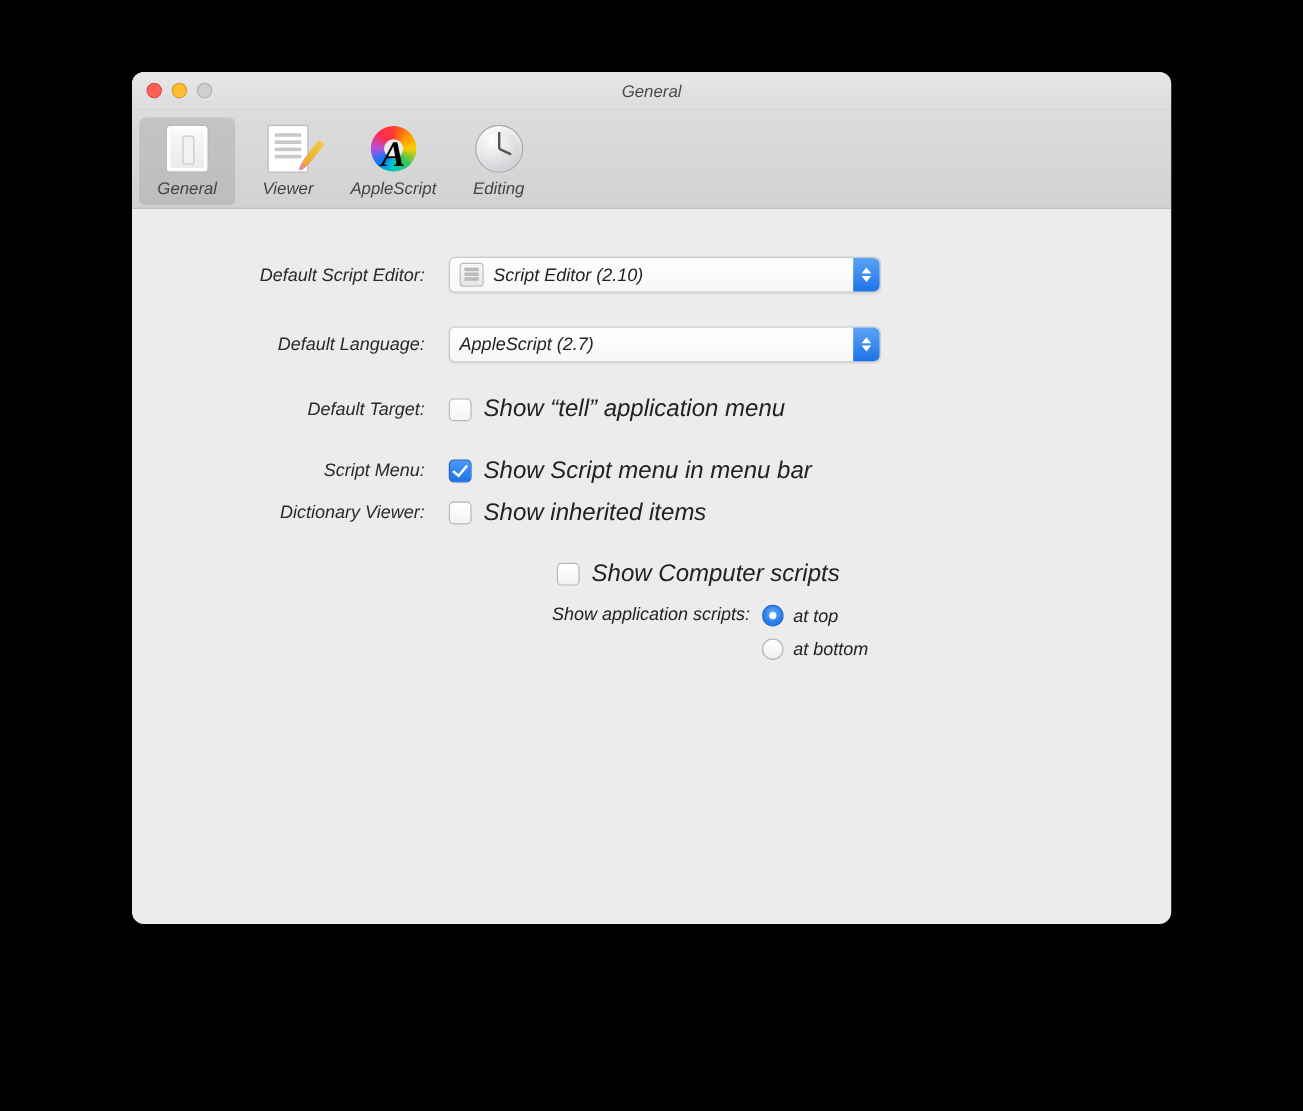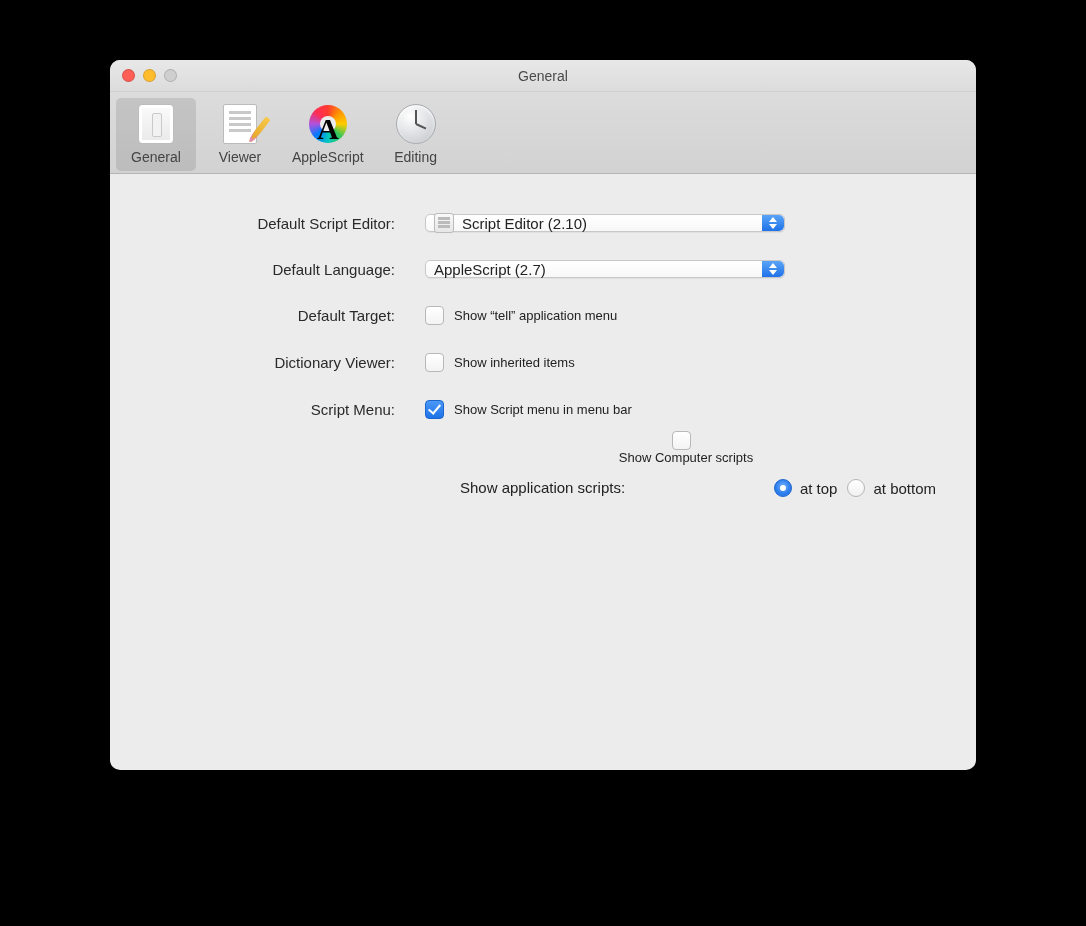--- a/index.html
+++ b/index.html
@@ -13,20 +13,21 @@
   .window {
     position: absolute;
     left: 110px;
     top: 60px;
     width: 866px;
     height: 710px;
     background: #ececec;
     border-radius: 10px;
     box-shadow: 0 25px 60px rgba(0,0,0,0.55), 0 0 0 1px rgba(0,0,0,0.15);
     overflow: hidden;
+    font-style: italic;
   }
   .titlebar {
     height: 32px;
     display: flex;
     align-items: center;
     padding: 0 12px;
     position: relative;
     background: linear-gradient(#e8e8e8, #dcdcdc);
     border-bottom: 1px solid #d0d0d0;
   }
@@ -80,35 +81,35 @@
   .content {
     padding: 40px 40px 40px 0;
   }
   .row {
     display: flex;
     align-items: center;
     margin-bottom: 28px;
   }
   .row.tight { margin-bottom: 12px; }
   .rlabel {
-    width: 315px;
+    width: 264px;
     text-align: right;
     font-size: 15px;
     color: #2a2a2a;
-    padding-right: 30px;
+    padding-right: 20px;
   }
   .rctrl {
     flex: 1;
     display: flex;
     align-items: center;
   }
   .popup {
     position: relative;
     width: 360px;
-    height: 18px;
+    height: 30px;
     background: linear-gradient(#ffffff,#f7f7f7);
     border: 1px solid #c8c8c8;
     border-radius: 5px;
     display: flex;
     align-items: center;
     padding: 0 30px 0 8px;
     font-size: 15px;
     color: #222;
     box-shadow: 0 1px 1px rgba(0,0,0,0.05);
   }
@@ -161,22 +162,22 @@
   }
   .chk.checked::after{
     content:"";
     position:absolute;
     left: 5px; top: 1px;
     width: 5px; height: 10px;
     border: solid white;
     border-width: 0 2.5px 2.5px 0;
     transform: rotate(40deg);
   }
-  .chklabel { font-size: 13px; color: #222; }
-  .indent { margin-left: 326px; display:flex; align-items:center; margin-bottom: 14px; flex-direction: column; }
+  .chklabel { font-size: 20px; color: #222; }
+  .indent { margin-left: 326px; display:flex; align-items:center; margin-bottom: 14px; }
   .radio {
     width: 18px; height: 18px; border-radius: 50%;
     border: 1px solid #b5b5b5;
     background: linear-gradient(#fff,#f1f1f1);
     margin-right: 8px;
     position: relative;
     flex-shrink: 0;
   }
   .radio.on {
     background: radial-gradient(circle at 50% 40%, #6fb1ff 0%, #2a7cec 60%);
@@ -186,23 +187,22 @@
     content:"";
     position:absolute; left:5px; top:5px; width:6px; height:6px;
     background:white; border-radius:50%;
   }
   .radiolabel { font-size: 15px; color:#222; }
   .sub-label { font-size: 15px; color:#222; margin-right: 10px; }
   .radiogroup {
     margin-left: 350px;
     display: flex;
     align-items: flex-start;
-    justify-content: space-between;
-  }
-  .radiocol { display:flex; flex-direction:row; gap:10px; }
+  }
+  .radiocol { display:flex; flex-direction:column; gap:10px; }
   .radiorow { display:flex; align-items:center; }
 
   
   .ic-general {
     width: 36px; height: 40px; background: linear-gradient(#fbfbfb,#e9e9e9);
     border: 1px solid #bcbcbc; border-radius: 4px; position: relative;
     box-shadow: inset 0 0 0 3px #fff;
   }
   .ic-general::after {
     content:""; position:absolute; left:13px; top:8px; width:8px; height:22px;
@@ -336,33 +336,33 @@
     </div>
 
     <div class="row">
       <div class="rlabel">Default Target:</div>
       <div class="rctrl">
         <div class="chk"></div>
         <div class="chklabel">Show “tell” application menu</div>
       </div>
     </div>
 
+    <div class="row tight">
+      <div class="rlabel">Script Menu:</div>
+      <div class="rctrl">
+        <div class="chk checked"></div>
+        <div class="chklabel">Show Script menu in menu bar</div>
+      </div>
+    </div>
+
     <div class="row">
       <div class="rlabel">Dictionary Viewer:</div>
       <div class="rctrl">
         <div class="chk"></div>
         <div class="chklabel">Show inherited items</div>
-      </div>
-    </div>
-
-    <div class="row tight">
-      <div class="rlabel">Script Menu:</div>
-      <div class="rctrl">
-        <div class="chk checked"></div>
-        <div class="chklabel">Show Script menu in menu bar</div>
       </div>
     </div>
 
     <div class="indent">
       <div style="width:28px"></div>
       <div class="chk"></div>
       <div class="chklabel">Show Computer scripts</div>
     </div>
 
     <div class="radiogroup">

